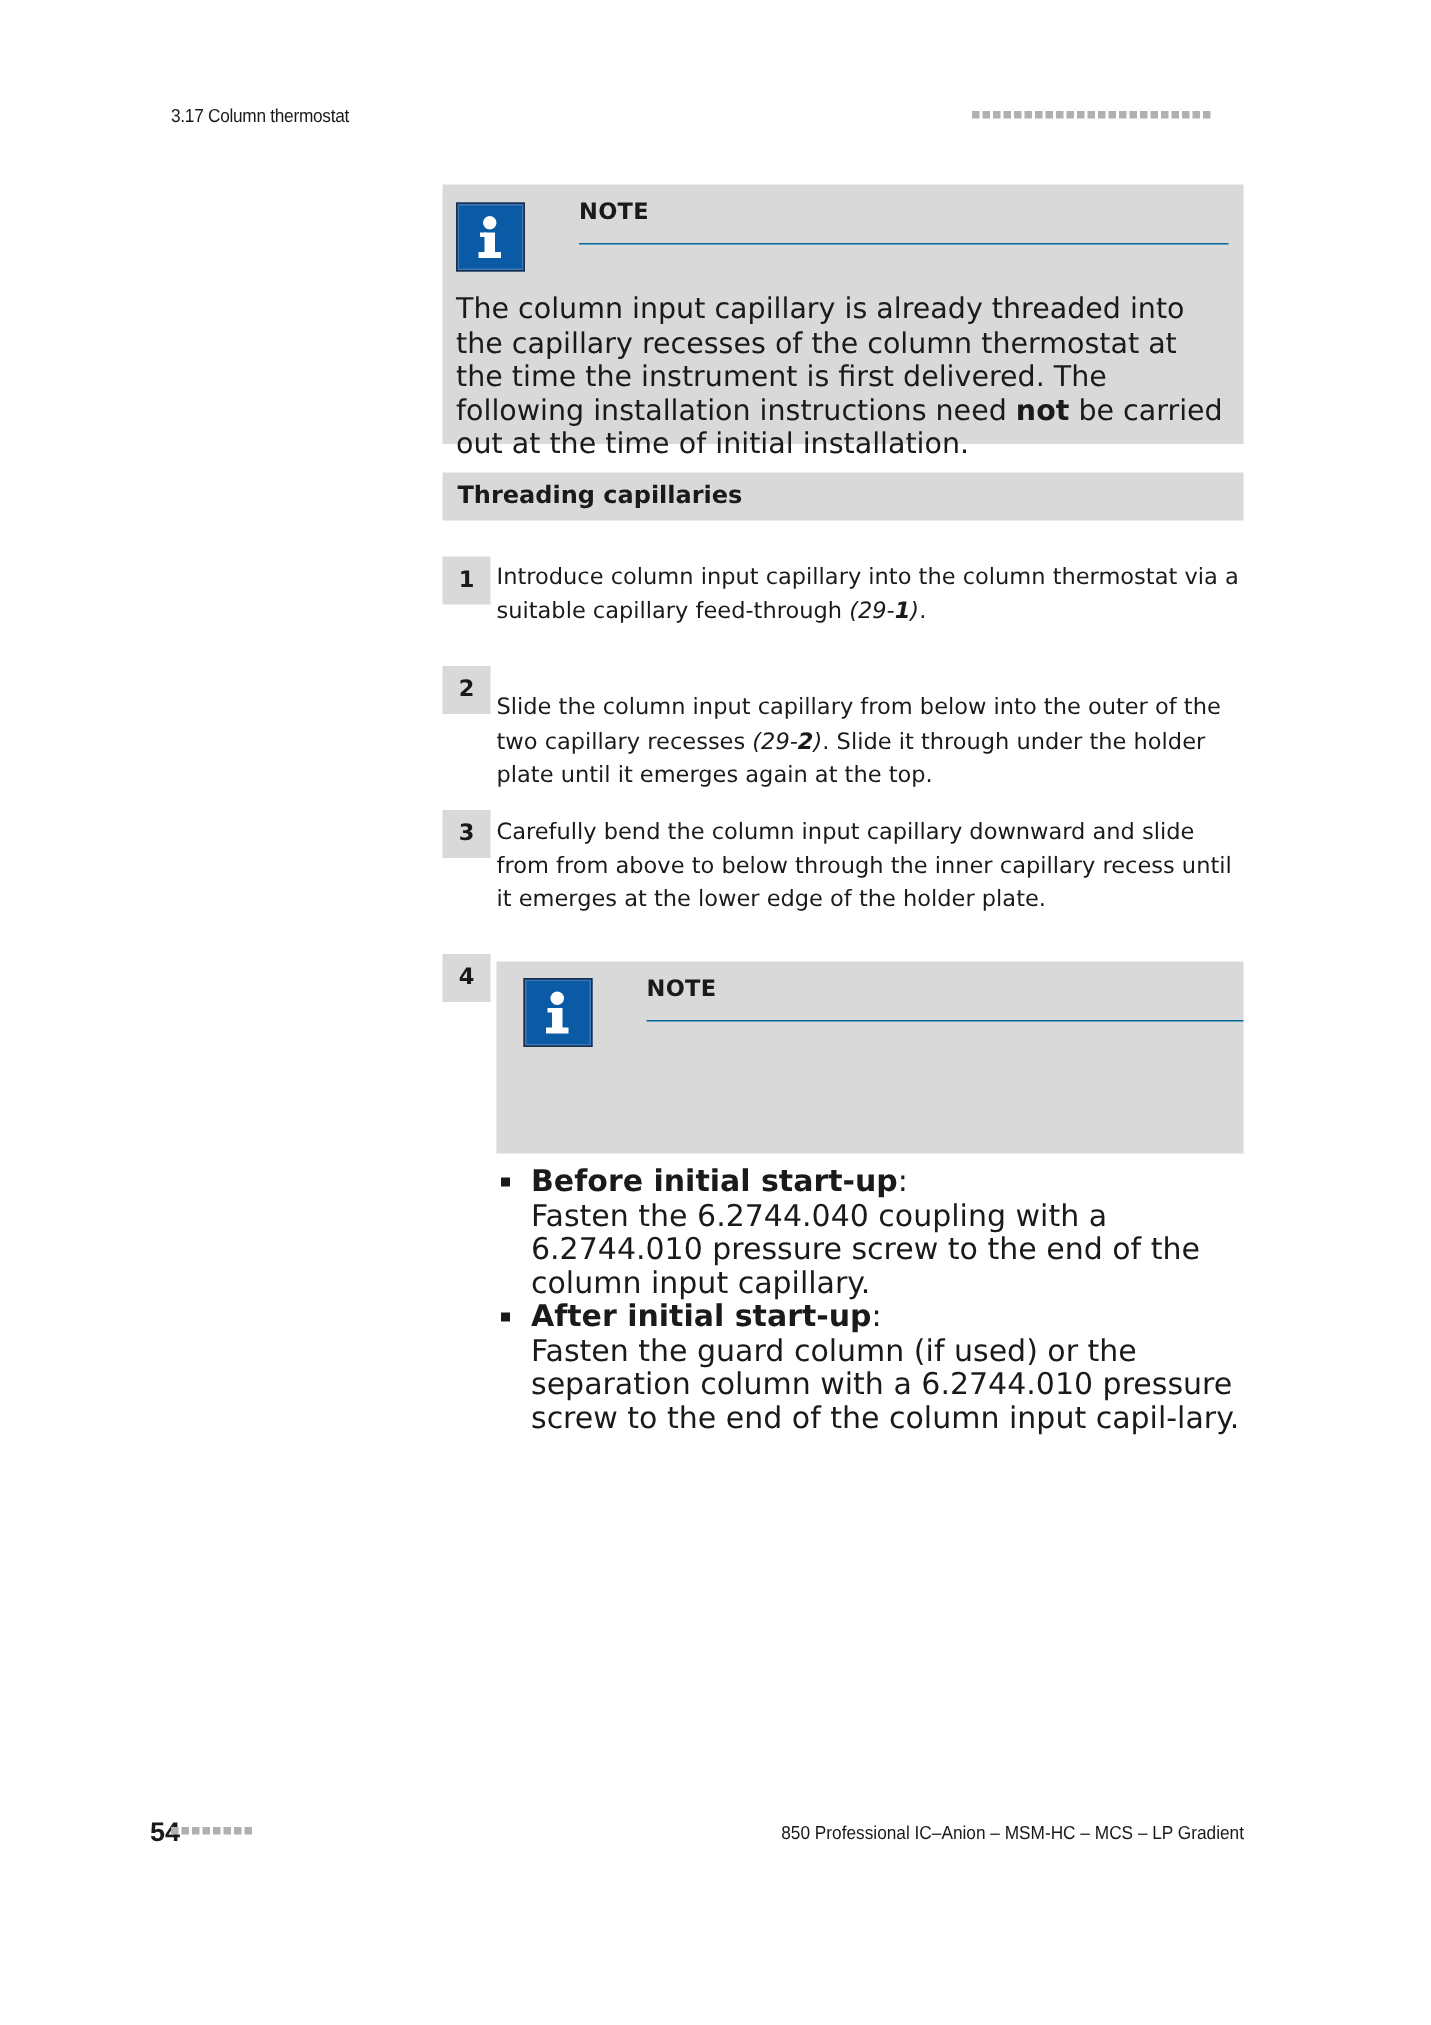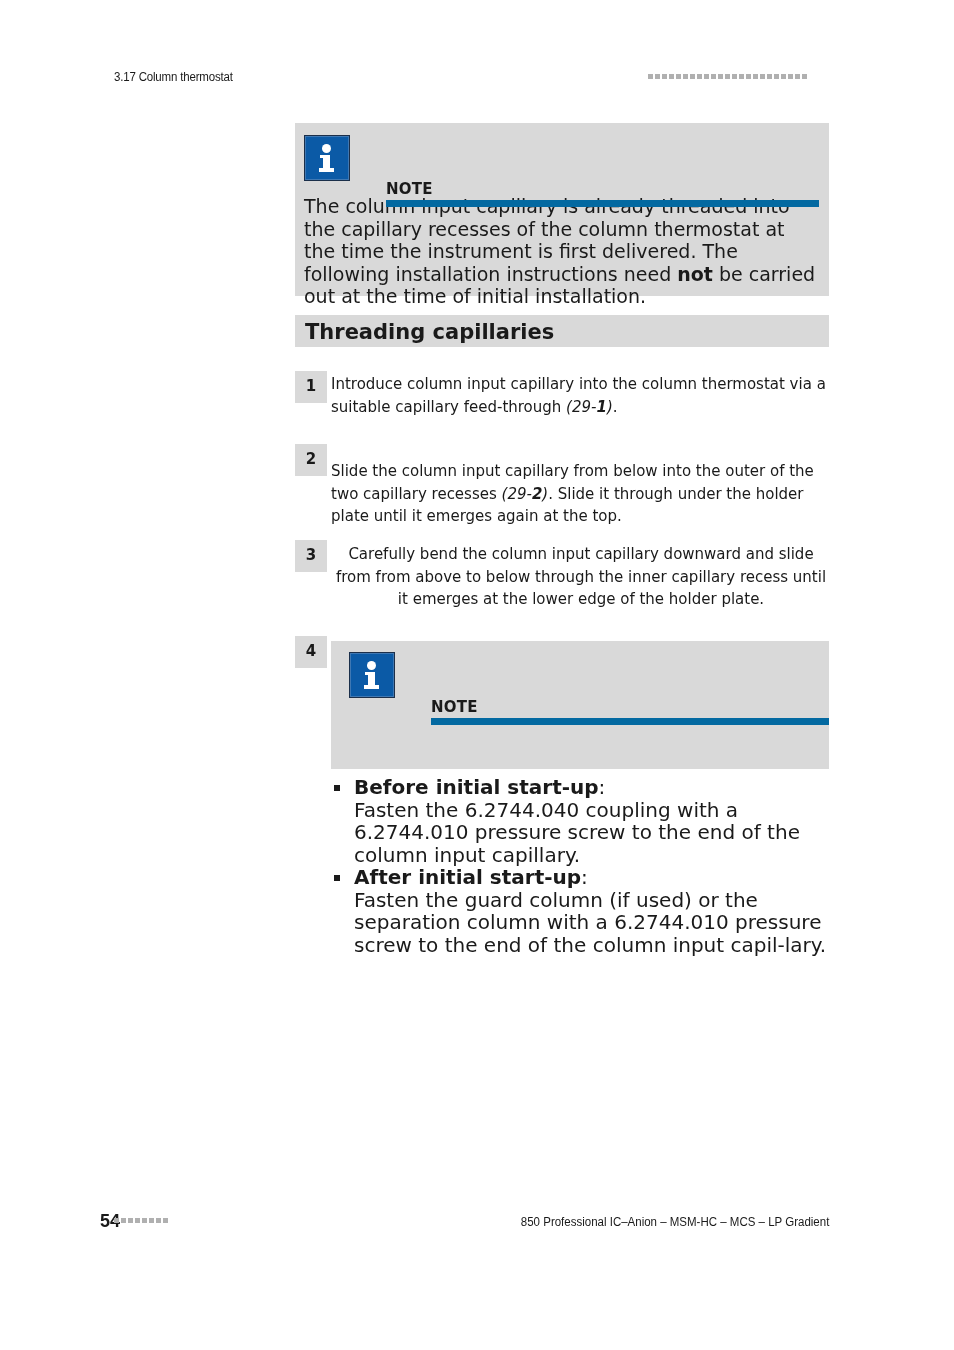--- a/index.html
+++ b/index.html
@@ -41,27 +41,27 @@
       position: absolute; left: 18px; top: 19px; width: 7px; height: 14px; background: #fff;
     }
     .info-icon .foot {
       position: absolute; left: 14px; top: 32px; width: 15px; height: 4px; background: #fff;
     }
     .info-icon .cap {
       position: absolute; left: 15px; top: 19px; width: 4px; height: 3px; background: #fff;
     }
     .note-title {
       position: absolute; font-size: 15px; font-weight: bold; letter-spacing: 0.2px;
-      border-bottom: 7px solid #0369a1; padding-bottom: 2px; margin-top: 48px;
+      border-bottom: 1px solid #0369a1; padding-bottom: 12px;
     }
     .note-body { font-size: 19px; line-height: 22.5px; }
 
     .section-head {
       left: 295px; top: 315px; width: 534px; height: 32px; background: #d9d9d9;
-      box-sizing: border-box; padding: 5px 10px; font-size: 21px; font-weight: bold;
+      box-sizing: border-box; padding: 5px 10px; font-size: 16px; font-weight: bold;
     }
     .step-num {
       width: 32px; height: 32px; background: #d9d9d9; font-weight: bold; font-size: 15px;
       text-align: center; line-height: 30px; box-sizing: border-box;
     }
     .step-text { font-size: 15px; line-height: 22.5px; width: 500px; }
     ul.bullets { list-style: none; margin: 0; padding: 0; }
     ul.bullets li { position: relative; padding-left: 22px; font-size: 20px; line-height: 22.5px; }
     ul.bullets li::before {
       content: ""; position: absolute; left: 2px; top: 9px; width: 6px; height: 6px; background: #1a1a1a;
@@ -119,21 +119,21 @@
 <div class="abs step-text" style="left:331px; top:373px;">
   <span>Introduce column input capillary into the column thermostat via a suitable capillary feed-through </span><i><span>(29-</span><b>1</b><span>)</span></i><span>.</span>
 </div>
 
 <div class="abs step-num" style="left:295px; top:444px;">2</div>
 <div class="abs step-text" style="left:331px; top:447px;margin-top:13px;">
   <span>Slide the column input capillary from below into the outer of the two capillary recesses </span><i><span>(29-</span><b>2</b><span>)</span></i><span>. Slide it through under the holder plate until it emerges again at the top.</span>
 </div>
 
 <div class="abs step-num" style="left:295px; top:540px;">3</div>
-<div class="abs step-text" style="left:331px; top:543px;text-align:center;">Carefully bend the column input capillary downward and slide from from above to below through the inner capillary recess until it emerges at the lower edge of the holder plate.</div>
+<div class="abs step-text" style="left:331px; top:543px;">Carefully bend the column input capillary downward and slide from from above to below through the inner capillary recess until it emerges at the lower edge of the holder plate.</div>
 
 <div class="abs step-num" style="left:295px; top:636px;">4</div>
 <div class="abs note" style="left:331px; top:641px; width:498px; height:128px; padding:0 9px;">
   <div class="note-top">
     <div class="info-icon" style="left:9px; top:11px;">
       <div class="dot"></div>
         <div class="cap"></div>
         <div class="stem"></div>
         <div class="foot"></div>
     </div>

